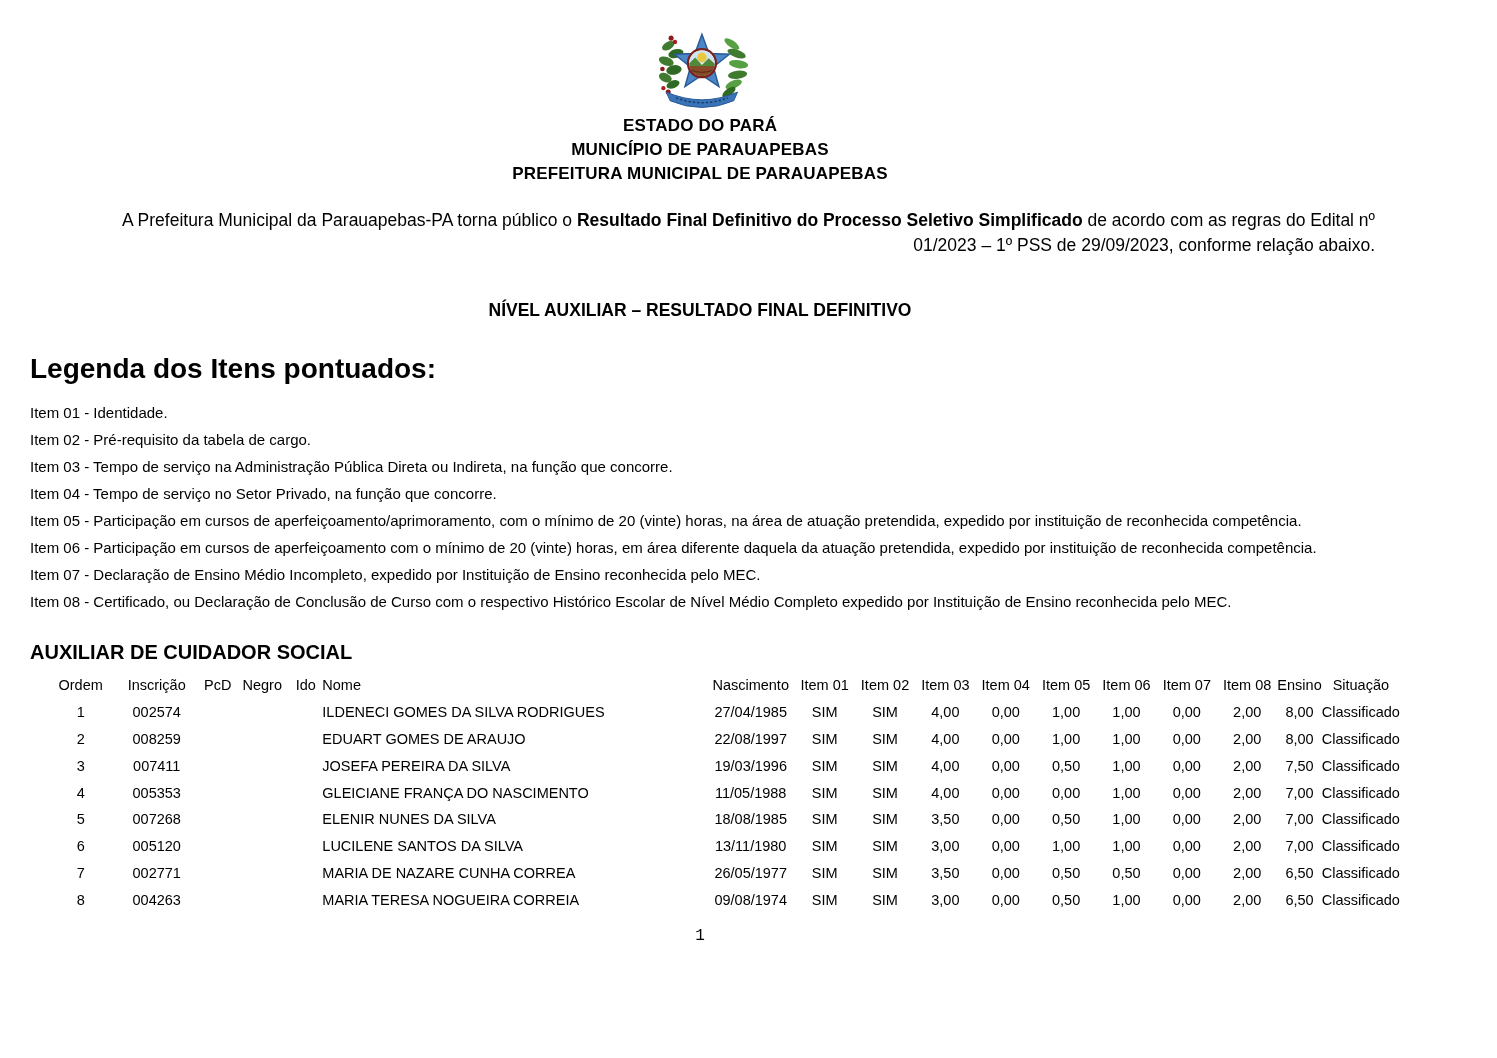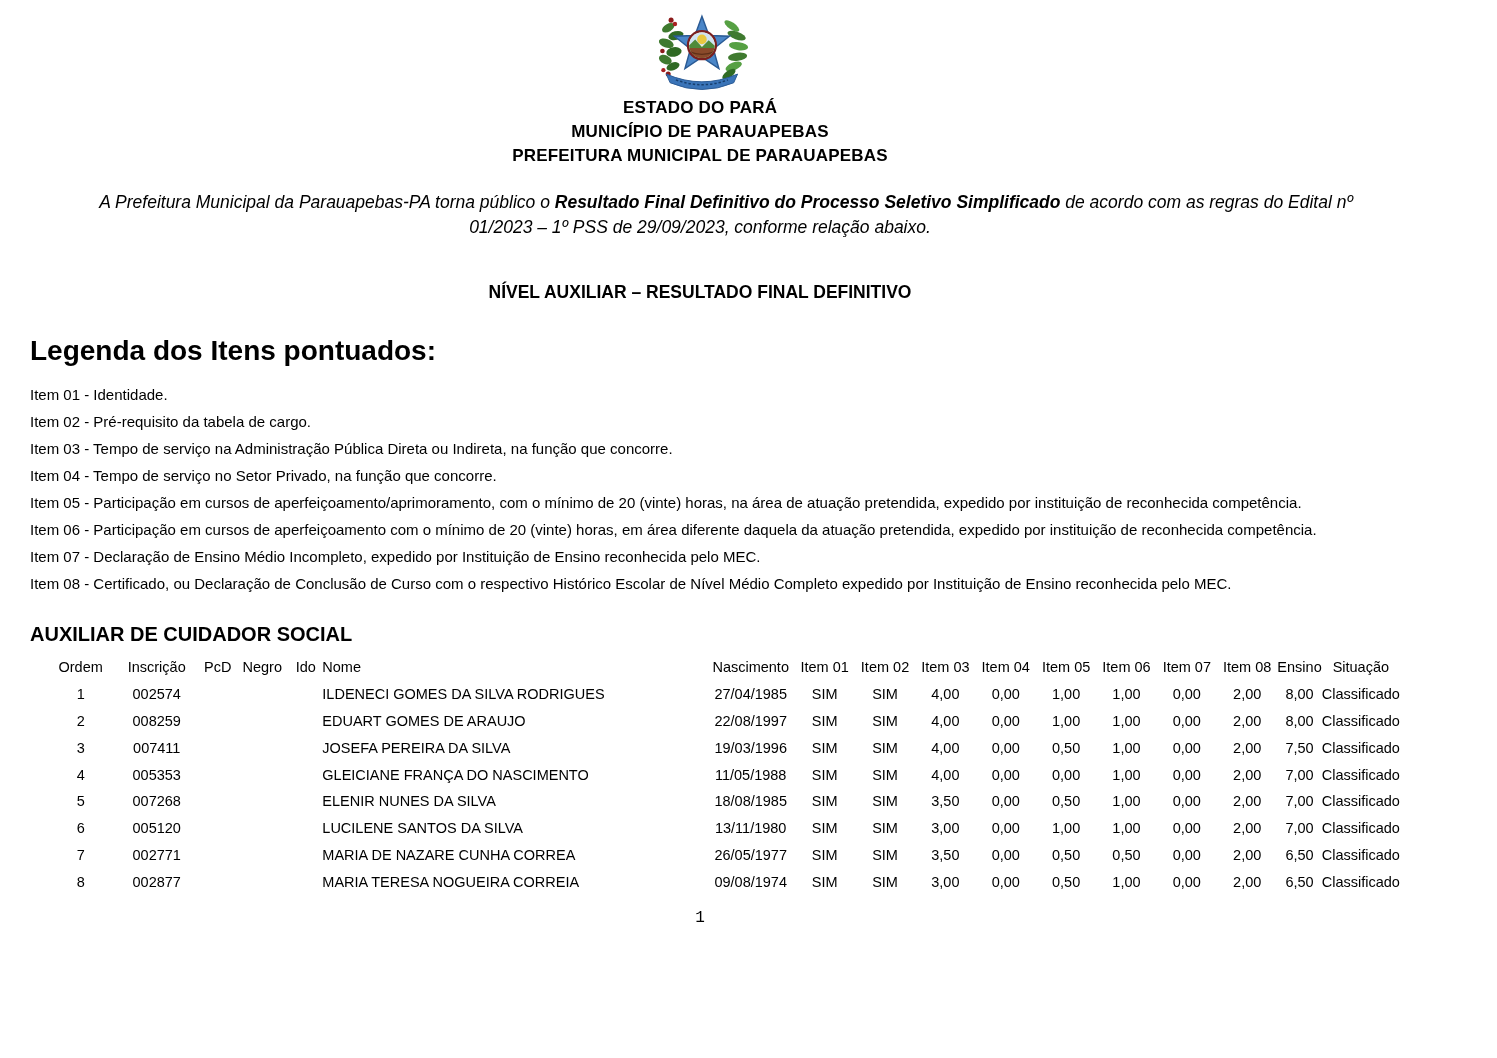--- a/index.html
+++ b/index.html
@@ -4,35 +4,34 @@
 <style>
   * { margin: 0; padding: 0; box-sizing: border-box; }
   html, body { background: #ffffff; }
   body {
     width: 1497px; height: 1058px;
     font-family: "Liberation Sans", sans-serif;
     color: #000000;
     overflow: hidden;
     position: relative;
   }
-  .page { width: 1400px; height: 1058px; padding-top: 6px; }
+  .page { width: 1400px; height: 1058px; padding-top: 24px; }
 
   
   .doc-header { text-align: center; }
   .logo-wrap { display: flex; justify-content: center; margin-bottom: 2px; }
   .header-line { font-weight: bold; font-size: 17px; line-height: 24px; letter-spacing: 0.2px; }
 
   
   .intro {
     margin: 22px 25px 0 25px;
     font-size: 17.5px;
     line-height: 25px;
     text-indent: 52px;
-    text-align: center;
-    font-style: italic;
+    text-align: right;
   }
   .intro .bold { font-weight: bold; }
 
   
   .level-heading {
     margin-top: 42px;
     text-align: center;
     font-weight: bold;
     font-size: 17.5px;
   }
@@ -309,21 +308,21 @@
           <td class="col-10">0,00</td>
           <td class="col-11">0,50</td>
           <td class="col-12">0,50</td>
           <td class="col-13">0,00</td>
           <td class="col-14">2,00</td>
           <td class="col-15">6,50</td>
           <td class="col-16">Classificado</td>
         </tr>
         <tr>
           <td class="col-0">8</td>
-          <td class="col-1">002877</td>
+          <td class="col-1">004263</td>
           <td class="col-2"></td>
           <td class="col-3"></td>
           <td class="col-4"></td>
           <td class="col-5">MARIA TERESA NOGUEIRA CORREIA</td>
           <td class="col-6">09/08/1974</td>
           <td class="col-7">SIM</td>
           <td class="col-8">SIM</td>
           <td class="col-9">3,00</td>
           <td class="col-10">0,00</td>
           <td class="col-11">0,50</td>

